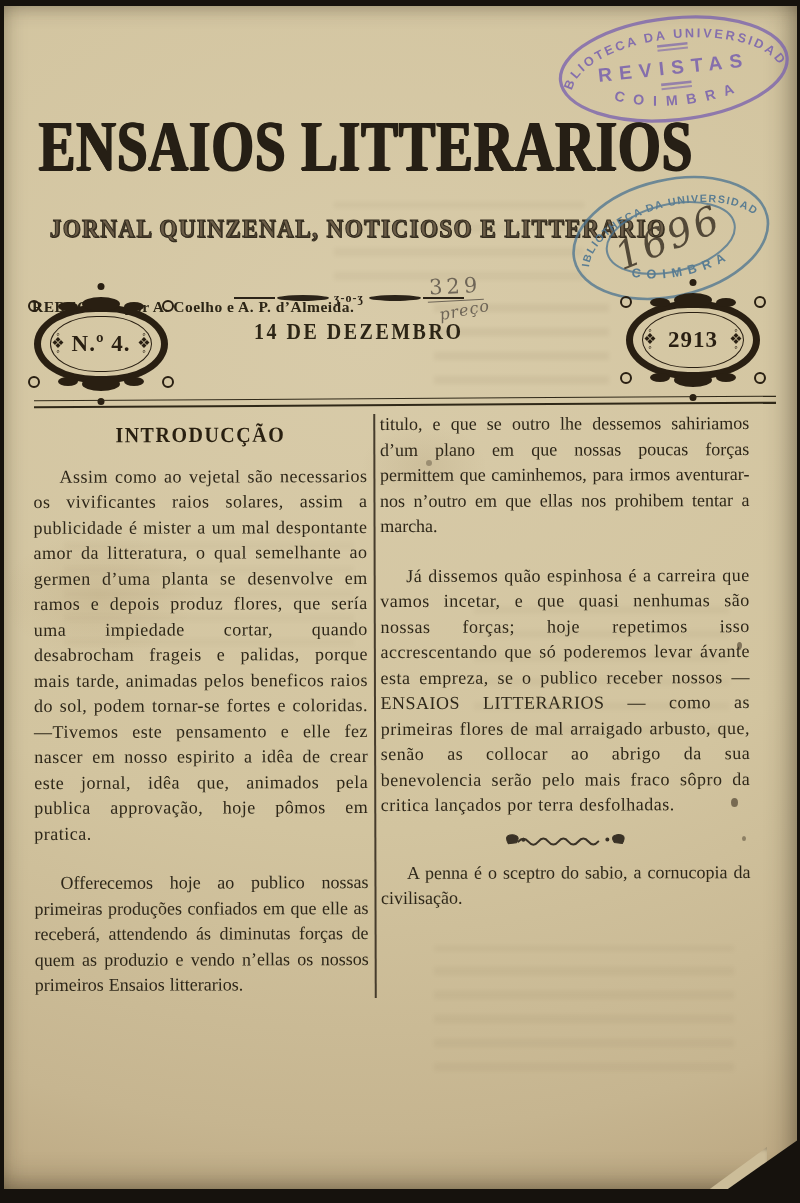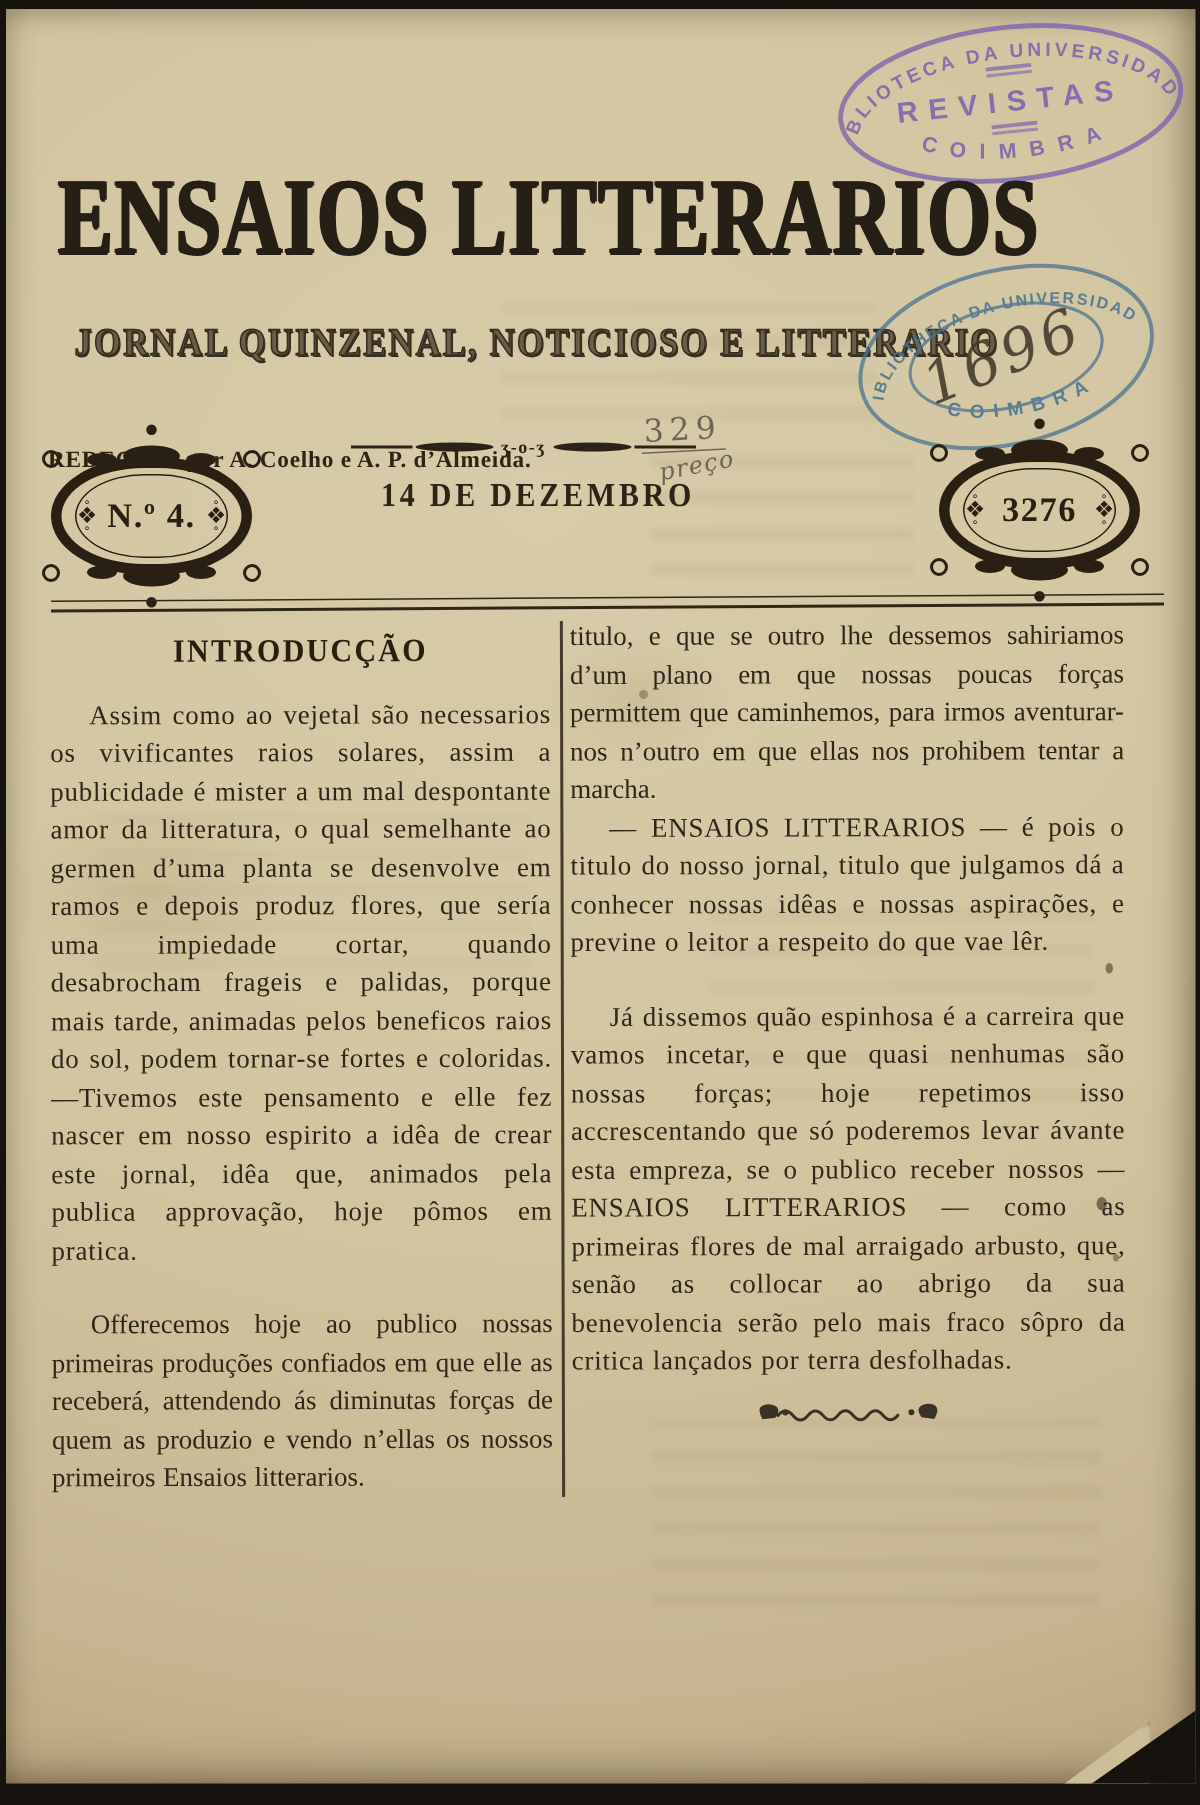--- a/index.html
+++ b/index.html
@@ -244,43 +244,43 @@
     <span class="ring"></span>
     <span class="bump top"></span>
     <span class="bump top side-l"></span>
     <span class="bump top side-r"></span>
     <span class="bump bottom"></span>
     <span class="bump bottom side-l"></span>
     <span class="bump bottom side-r"></span>
     <span class="inner-ring"></span>
     <span class="rosette rl"><small>∘</small>❖<small>∘</small></span>
     <span class="rosette rr"><small>∘</small>❖<small>∘</small></span>
-    <span class="label">3276</span>
+    <span class="label">2913</span>
   </div>
 
   <div class="double-rule"></div>
 
   <div class="columns">
     <div class="col left">
       <h2>INTRODUCÇÃO</h2>
       <p class="caps">Assim como ao vejetal são necessarios os vivificantes raios solares, assim a publicidade é mister a um mal despontante amor da litteratura, o qual semelhante ao germen d’uma planta se desenvolve em ramos e depois produz flores, que sería uma impiedade cortar, quando desabrocham frageis e palidas, porque mais tarde, animadas pelos beneficos raios do sol, podem tornar-se fortes e coloridas. —Tivemos este pensamento e elle fez nascer em nosso espirito a idêa de crear este jornal, idêa que, animados pela publica approvação, hoje pômos em pratica.</p>
       <p class="gap-before">Offerecemos hoje ao publico nossas primeiras produções confiados em que elle as receberá, attendendo ás diminutas forças de quem as produzio e vendo n’ellas os nossos primeiros Ensaios litterarios.</p>
     </div>
     <div class="col-divider"></div>
     <div class="col right">
       <p class="noindent">titulo, e que se outro lhe dessemos sahiriamos d’um plano em que nossas poucas forças permittem que caminhemos, para irmos aventurar-nos n’outro em que ellas nos prohibem tentar a marcha.</p>
-      <p class="caps">— ENSAIOS LITTERARIOS — é pois o titulo do nosso jornal, titulo que julgamos dá a conhecer nossas idêas e nossas aspirações, e previne o leitor a respeito do que vae lêr.</p>
       <p class="gap-before caps">Já dissemos quão espinhosa é a carreira que vamos incetar, e que quasi nenhumas são nossas forças; hoje repetimos isso accrescentando que só poderemos levar ávante esta empreza, se o publico receber nossos — ENSAIOS LITTERARIOS — como as primeiras flores de mal arraigado arbusto, que, senão as collocar ao abrigo da sua benevolencia serão pelo mais fraco sôpro da critica lançados por terra desfolhadas.</p>
       <svg class="flourish" width="130" height="20" viewBox="0 0 130 20">
         <g stroke="#3a3226" fill="none" stroke-width="2" stroke-linecap="round">
           <path d="M8 13 q-5 -9 4 -9 q9 1 4 8 z" fill="#3a3226" stroke-width="1"></path>
           <path d="M18 11 q5 -6 10 0 t10 0 t10 0 t10 0 t10 0 t10 0 t10 0 t10 0"></path>
           <path d="M122 13 q5 -9 -4 -9 q-9 1 -4 8 z" fill="#3a3226" stroke-width="1"></path>
           <circle cx="23" cy="9" r="2" fill="#3a3226" stroke="none"></circle>
           <circle cx="107" cy="9" r="2" fill="#3a3226" stroke="none"></circle>
         </g>
       </svg>
+      <p>A penna é o sceptro do sabio, a cornucopia da civilisação.</p>
     </div>
   </div>
 
   <div class="corner-fold"></div>
   <div class="corner-tear"></div>
 </div>
 
 </body></html>

